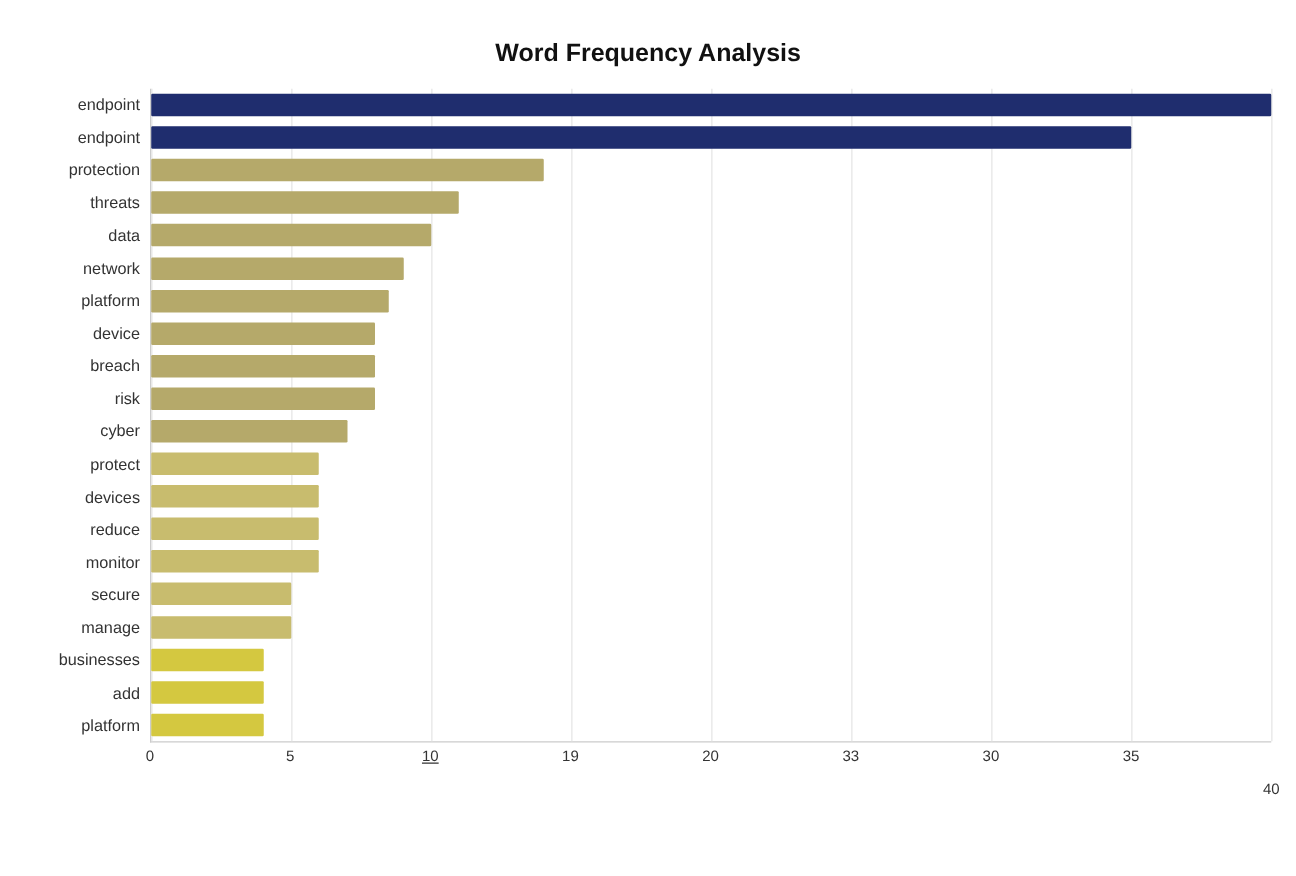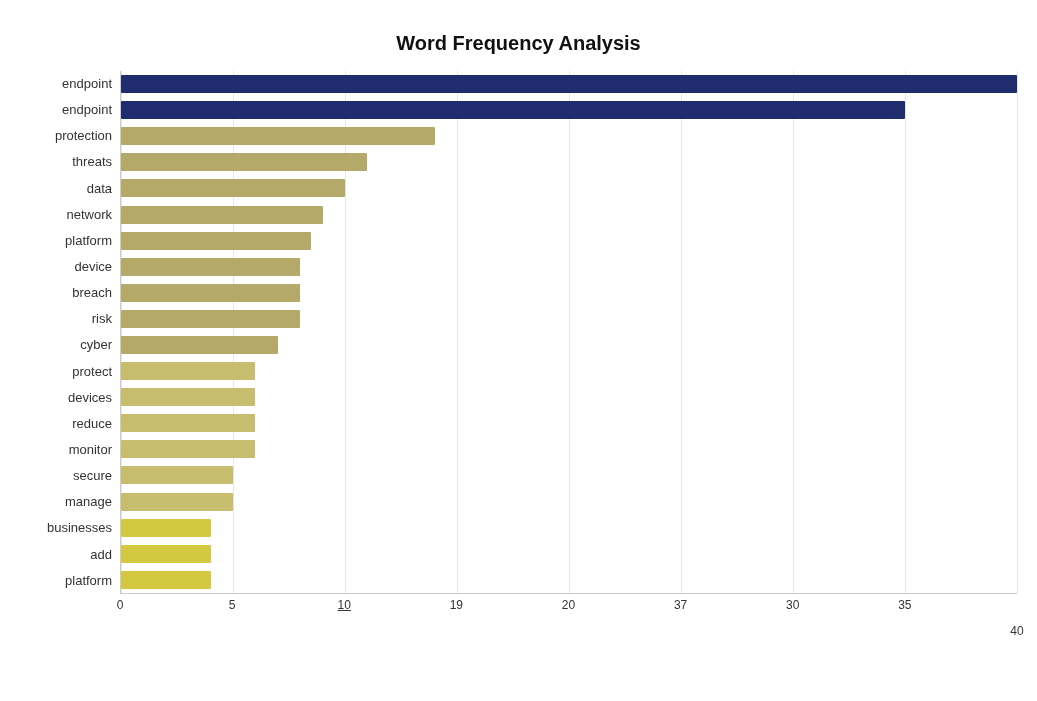--- a/index.html
+++ b/index.html
@@ -208,20 +208,20 @@
       </div>
     </div>
 
     <div style="display:flex; flex-direction:column;">
       <div class="x-axis-labels" id="x-axis-labels" style="position: relative; height: 20px;">
           <span class="x-axis-label" style="position: absolute; left: 0%; transform: translateX(-50%);">0</span>
           <span class="x-axis-label" style="position: absolute; left: 12.5%; transform: translateX(-50%);">5</span>
           <span class="x-axis-label" style="position: absolute; left: 25%; transform: translateX(-50%); text-decoration: underline;">10</span>
           <span class="x-axis-label" style="position: absolute; left: 37.5%; transform: translateX(-50%);">19</span>
           <span class="x-axis-label" style="position: absolute; left: 50%; transform: translateX(-50%);">20</span>
-          <span class="x-axis-label" style="position: absolute; left: 62.5%; transform: translateX(-50%);">37</span>
+          <span class="x-axis-label" style="position: absolute; left: 62.5%; transform: translateX(-50%);">33</span>
           <span class="x-axis-label" style="position: absolute; left: 75%; transform: translateX(-50%);">30</span>
           <span class="x-axis-label" style="position: absolute; left: 87.5%; transform: translateX(-50%);">35</span>
           <span class="x-axis-label" style="position: absolute; left: 100%; transform: translateX(-50%); margin-top: 26px;">40</span>
         </div>
     </div>
   </div>
 </div>
 
 </body></html>

